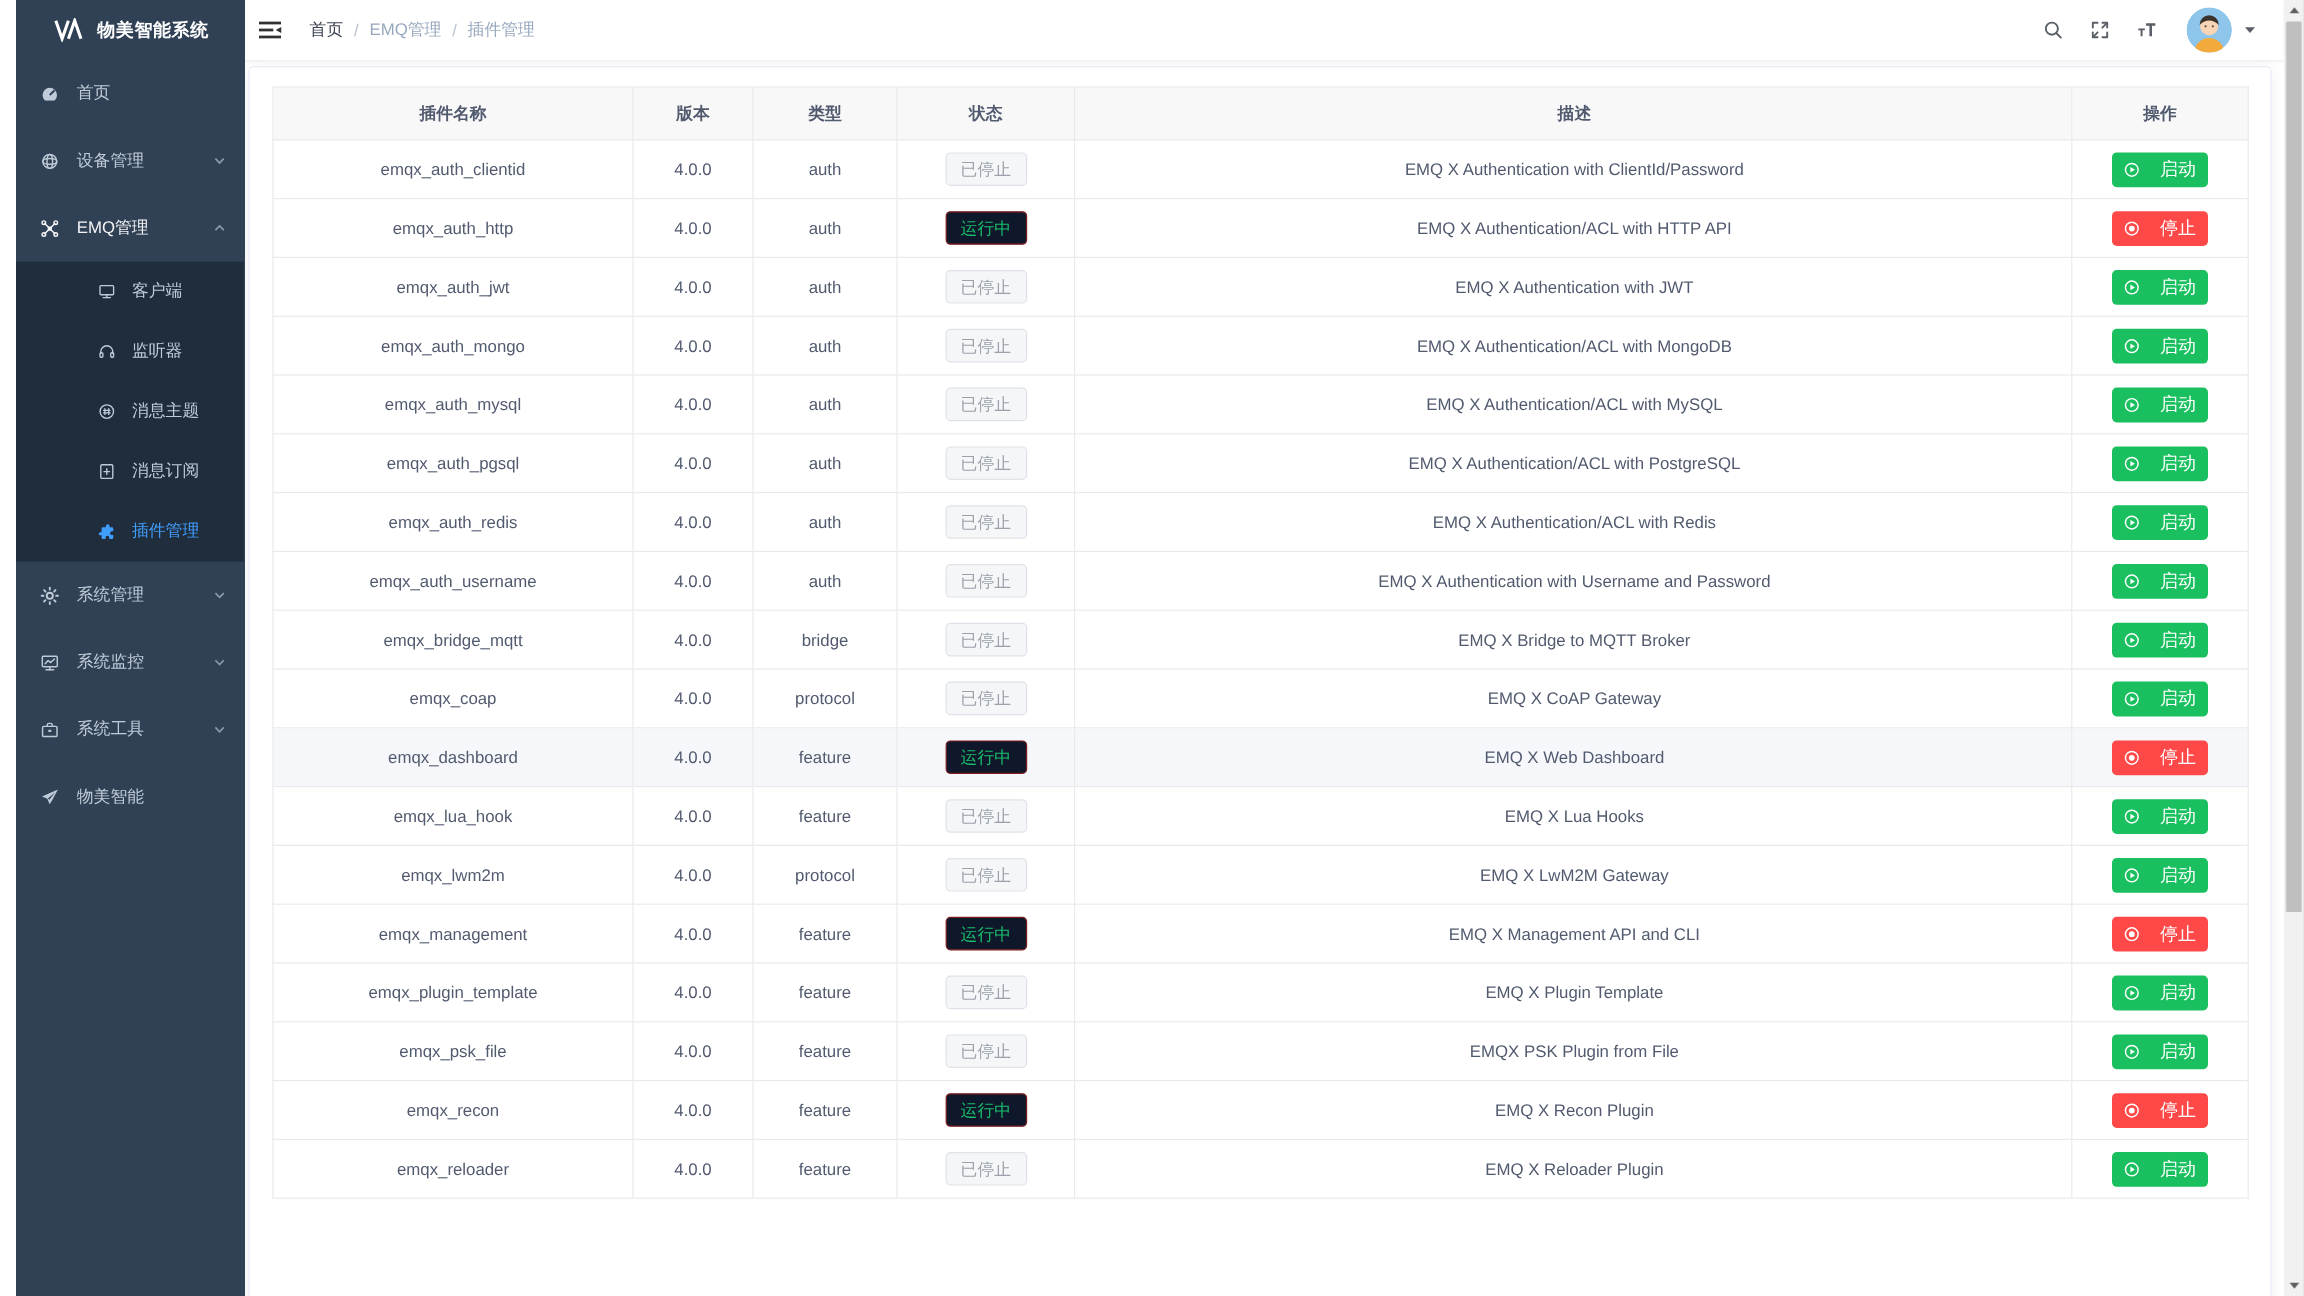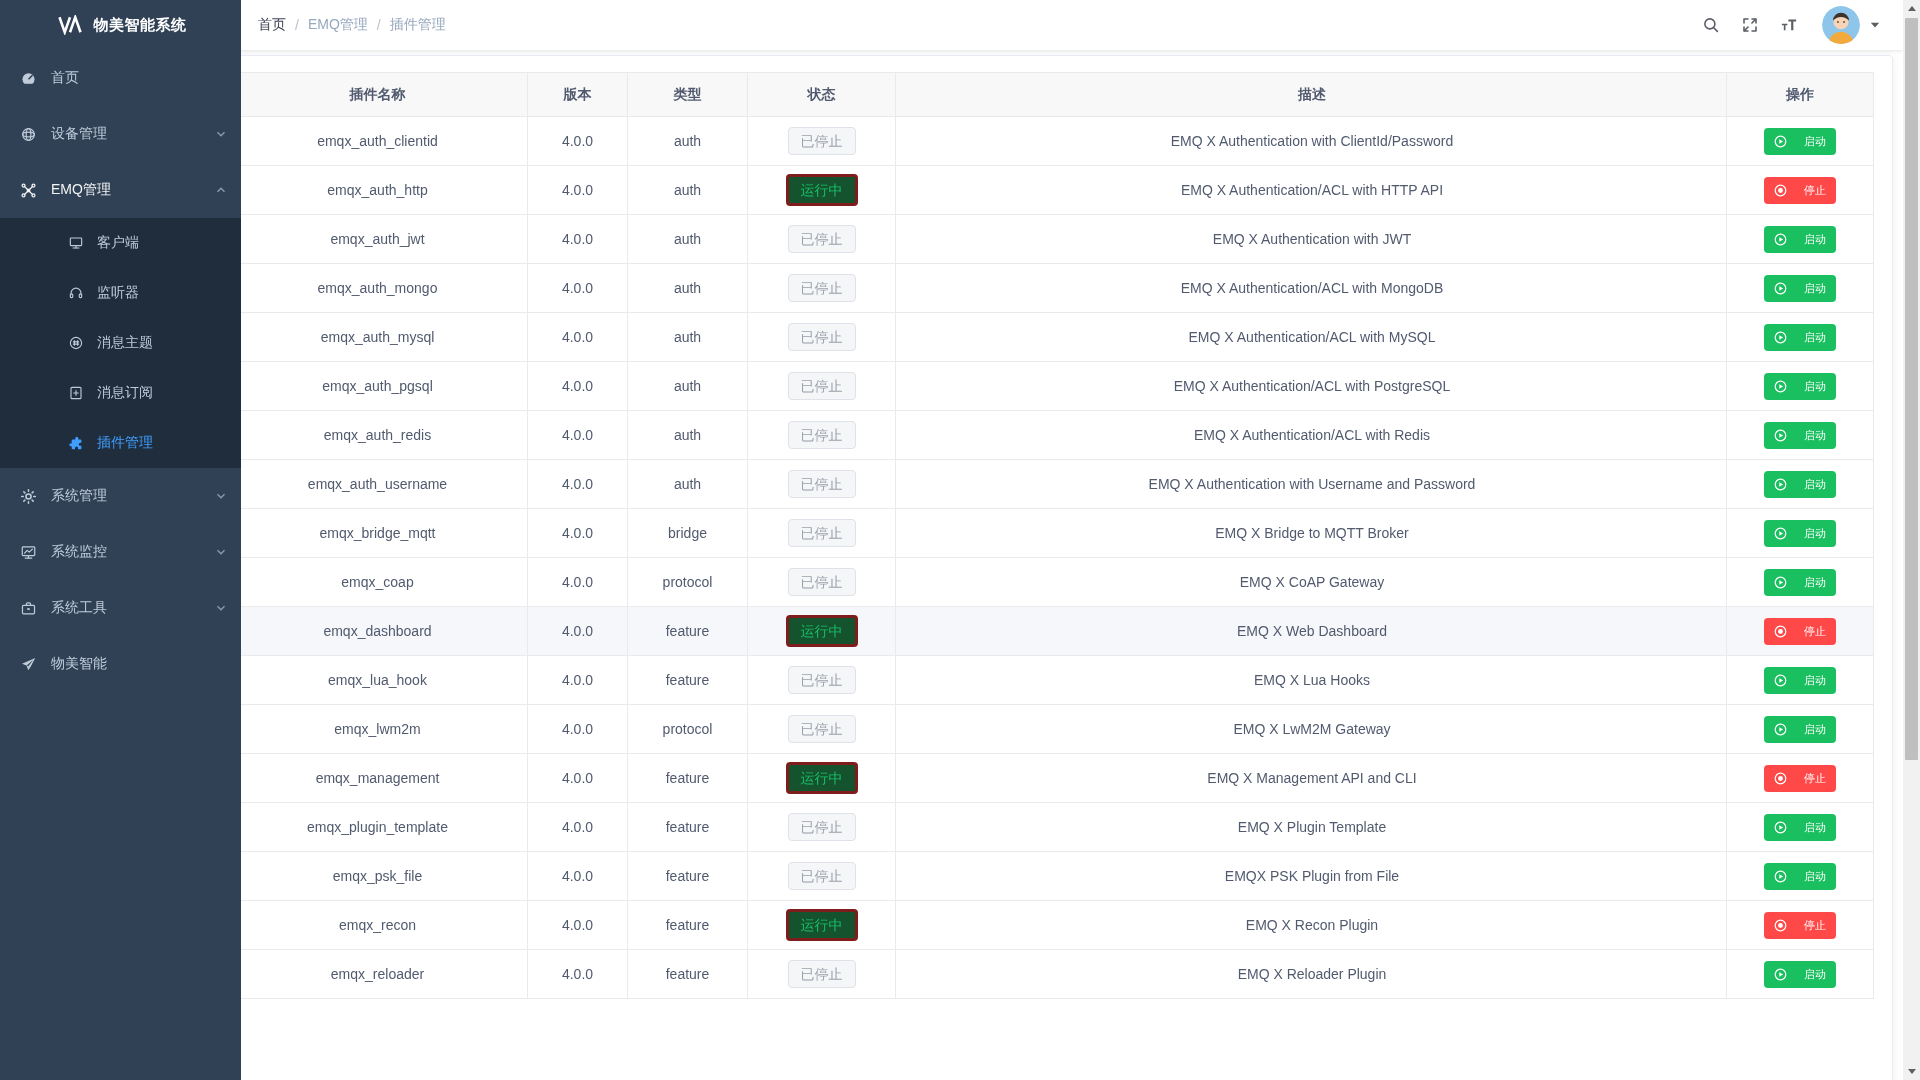--- a/index.html
+++ b/index.html
@@ -1,20 +1,20 @@
 <!DOCTYPE html>
 <html><head>
 <meta charset="utf-8">
 <style>
   html,body{margin:0;padding:0;width:1920px;height:1080px;overflow:hidden;
     font-family:"Liberation Sans","DejaVu Sans",sans-serif;background:#fff;}
   *{box-sizing:border-box;}
 
   
-  .sidebar{position:fixed;left:0;top:0;bottom:0;width:241px;background:#304156;z-index:20;}
+  .sidebar{position:fixed;left:13px;top:0;bottom:0;width:190px;background:#304156;z-index:20;}
   .logo{height:50px;display:flex;align-items:center;justify-content:center;gap:9px;}
   .logo-title{color:#fff;font-weight:bold;font-size:15px;letter-spacing:.5px;}
   .menu-item{height:56px;display:flex;align-items:center;padding:0 14px 0 20px;
     color:#bfcbd9;font-size:14px;cursor:pointer;}
   .menu-item .mi-icon{width:17px;height:17px;margin-right:14px;flex:0 0 17px;display:inline-flex;}
   .menu-item .mi-icon svg{width:100%;height:100%;}
   .menu-item .chev{margin-left:auto;width:12px;height:12px;color:#8a99ab;display:inline-flex;}
   .menu-item .chev svg{width:100%;height:100%;}
   .chev.up{transform:rotate(180deg);}
   .menu-item.parent-open{color:#f4f4f5;}
@@ -47,24 +47,24 @@
     box-shadow:0 2px 12px rgba(0,0,0,.06);padding:16px 19px;height:1300px;}
   table.plugins{border-collapse:collapse;table-layout:fixed;width:1646px;font-size:14px;color:#515a6e;}
   table.plugins th{height:44px;background:#f8f8f9;border:1px solid #e8eaec;color:#515a6e;
     font-weight:bold;text-align:center;padding:0 10px;}
   table.plugins td{height:49px;border:1px solid #e8eaec;text-align:center;padding:0 10px;}
   table.plugins th.col-desc,table.plugins td.col-desc{text-align:center;padding-left:12px;}
   tr.hl td{background:#f5f7fa;}
 
   .badge{display:inline-block;min-width:58px;padding:6px 12px;border-radius:4px;font-size:14px;line-height:1;}
   .badge.stopped{background:#f5f6f8;border:1px solid #dfe2e8;color:#9aa1ab;}
-  .badge.running{background:#14532d;border:3px solid #7f1d1d;color:#19be6b;}
+  .badge.running{background:#0f172a;border:1px solid #7f1d1d;color:#19be6b;}
 
   .abtn{display:inline-flex;align-items:center;gap:17px;border:none;border-radius:4px;
-    color:#fff;font-size:11px;padding:7px 10px;cursor:pointer;line-height:1;
+    color:#fff;font-size:15px;padding:7px 10px;cursor:pointer;line-height:1;
     font-family:"Liberation Sans","DejaVu Sans",sans-serif;}
   .abtn .bicon{width:13px;height:13px;display:inline-flex;}
   .abtn .bicon svg{width:100%;height:100%;}
   .abtn.start{background:#1ac05f;}
   .abtn.stop{background:#ff4949;}
 
   
   .scrollbar{position:fixed;right:0;top:0;width:17px;height:100%;background:#f1f1f1;z-index:50;}
   .sb-btn{position:absolute;left:0;width:17px;height:17px;display:flex;align-items:center;justify-content:center;cursor:pointer;}
   .sb-btn.up{top:0;}

